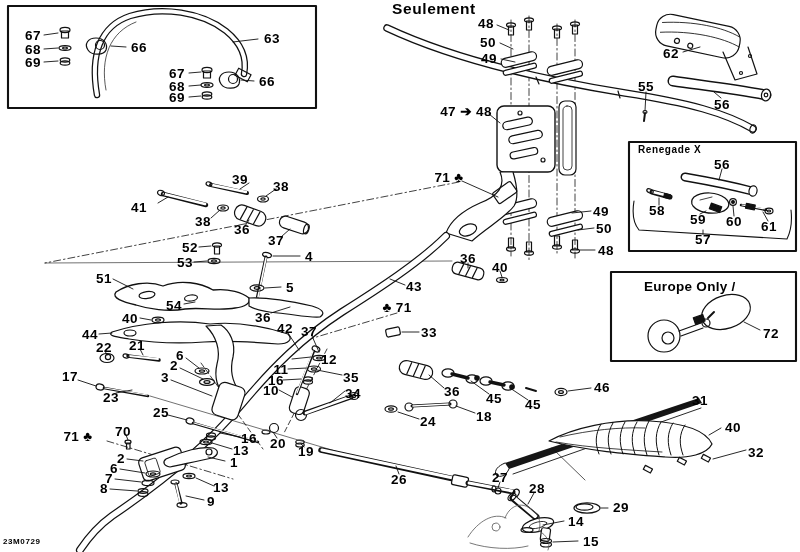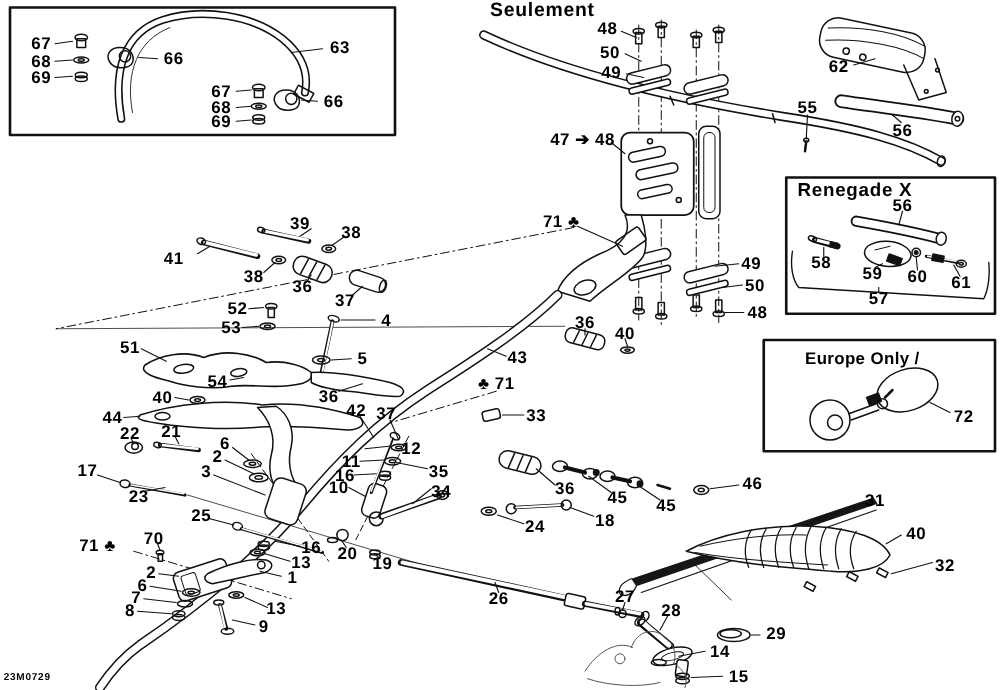--- a/index.html
+++ b/index.html
@@ -5,21 +5,21 @@
   html,body{margin:0;padding:0;background:#fff;}
   .page{position:relative;width:800px;height:552px;background:#fff;overflow:hidden;
         font-family:"Liberation Sans",sans-serif;}
   .page svg{position:absolute;left:0;top:0;}
   .labels{position:absolute;left:0;top:0;width:800px;height:552px;}
   .part-label{position:absolute;transform:translate(-50%,-50%);
       font:bold 13.5px "Liberation Sans",sans-serif;color:#000;
       white-space:nowrap;letter-spacing:0.4px;}
   .t{position:absolute;color:#000;font-weight:bold;white-space:nowrap;}
   .title-main{left:392px;top:0px;font-size:15.5px;letter-spacing:0.6px;}
-  .title-rx{left:638px;top:144px;font-size:15px;letter-spacing:0.6px;}
+  .title-rx{left:638px;top:144px;font-size:10px;letter-spacing:0.6px;}
   .title-eu1{left:617px;top:279px;font-size:13.5px;letter-spacing:0.3px;margin-left:27px;}
   .title-eu2{left:617px;top:287px;font-size:13.5px;letter-spacing:0.3px;}
   .footer-code{left:3px;top:537px;font-size:8px;letter-spacing:0.6px;}
 </style>
 </head>
 <body>
 
 <div class="page">
 
 <svg width="800" height="552" viewBox="0 0 800 552" stroke="#111" fill="none" stroke-width="1.2" stroke-linecap="round" stroke-linejoin="round">

